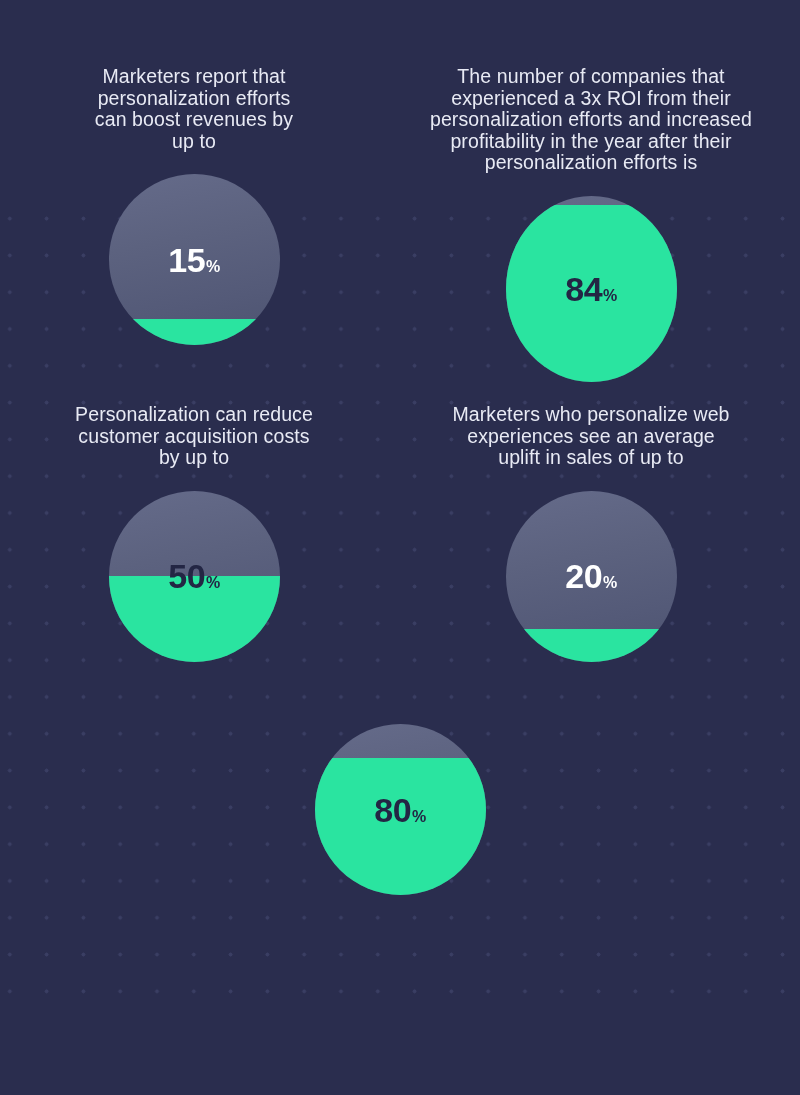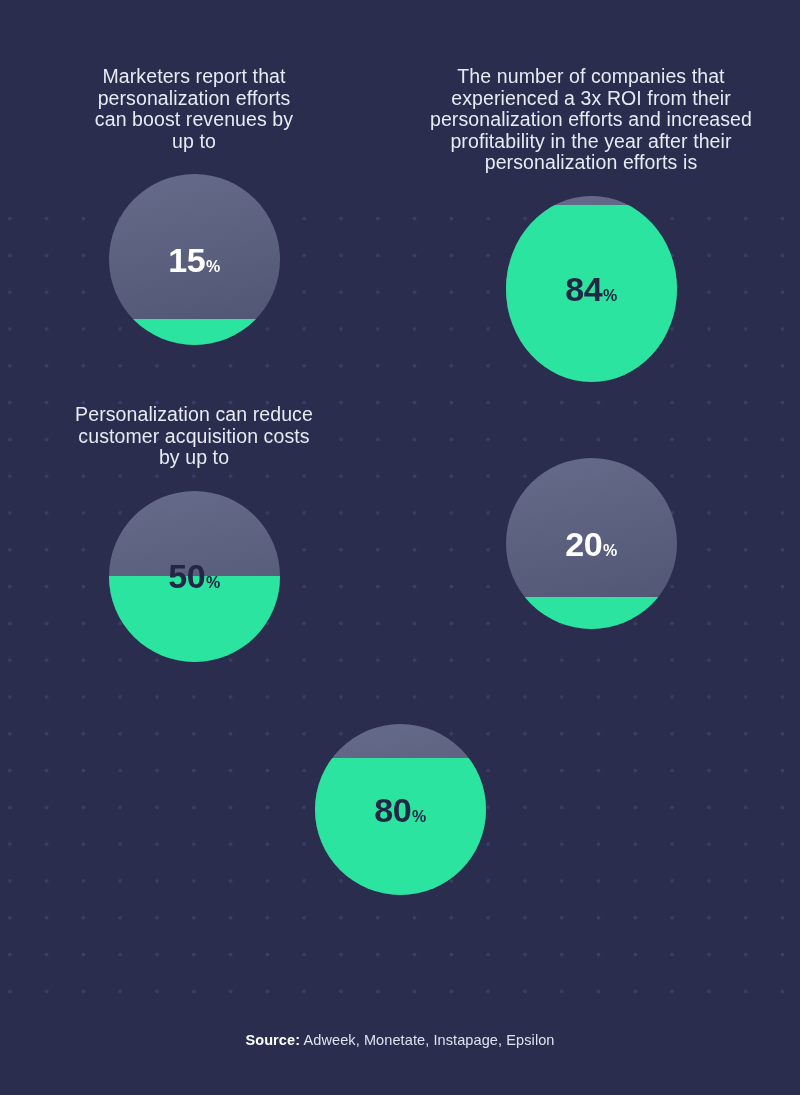--- a/index.html
+++ b/index.html
@@ -196,20 +196,23 @@
             <span class="circle-number">50</span>
             <span class="circle-percent">%</span>
           </div>
         </div>
       </div>
     </div>
 
     <div class="gap-col"></div>
 
     <div class="card card-wide">
+      <p class="card-heading">Marketers who personalize web
+experiences see an average
+uplift in sales of up to</p>
       <div class="circle-wrap">
         <div class="circle c-19">
           <div class="circle-fill" style="height: 19%;"></div>
           <div class="circle-label label-light">
             <span class="circle-number">20</span>
             <span class="circle-percent">%</span>
           </div>
         </div>
       </div>
     </div>
@@ -225,17 +228,14 @@
           <div class="circle-label label-dark">
             <span class="circle-number">80</span>
             <span class="circle-percent">%</span>
           </div>
         </div>
       </div>
     </div>
 
   </div>
 
-  <div class="source">
-    <span class="source-label">Source:</span><span> </span><span>Adweek, Monetate, Instapage, Epsilon</span>
-  </div>
 
 </div>
 
 </body></html>

